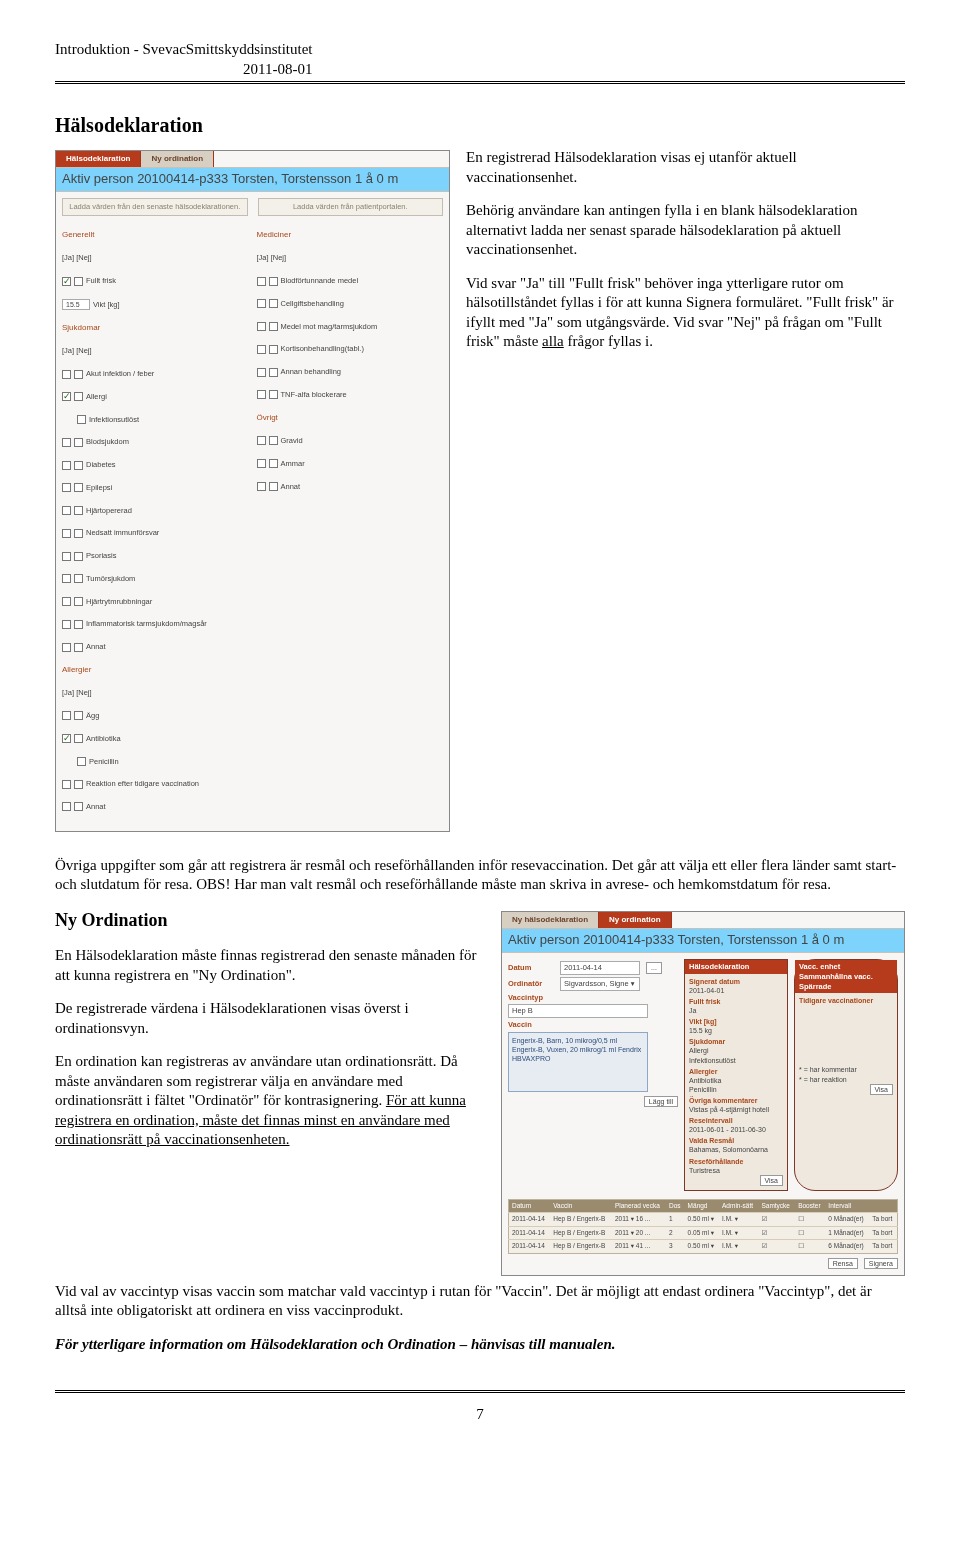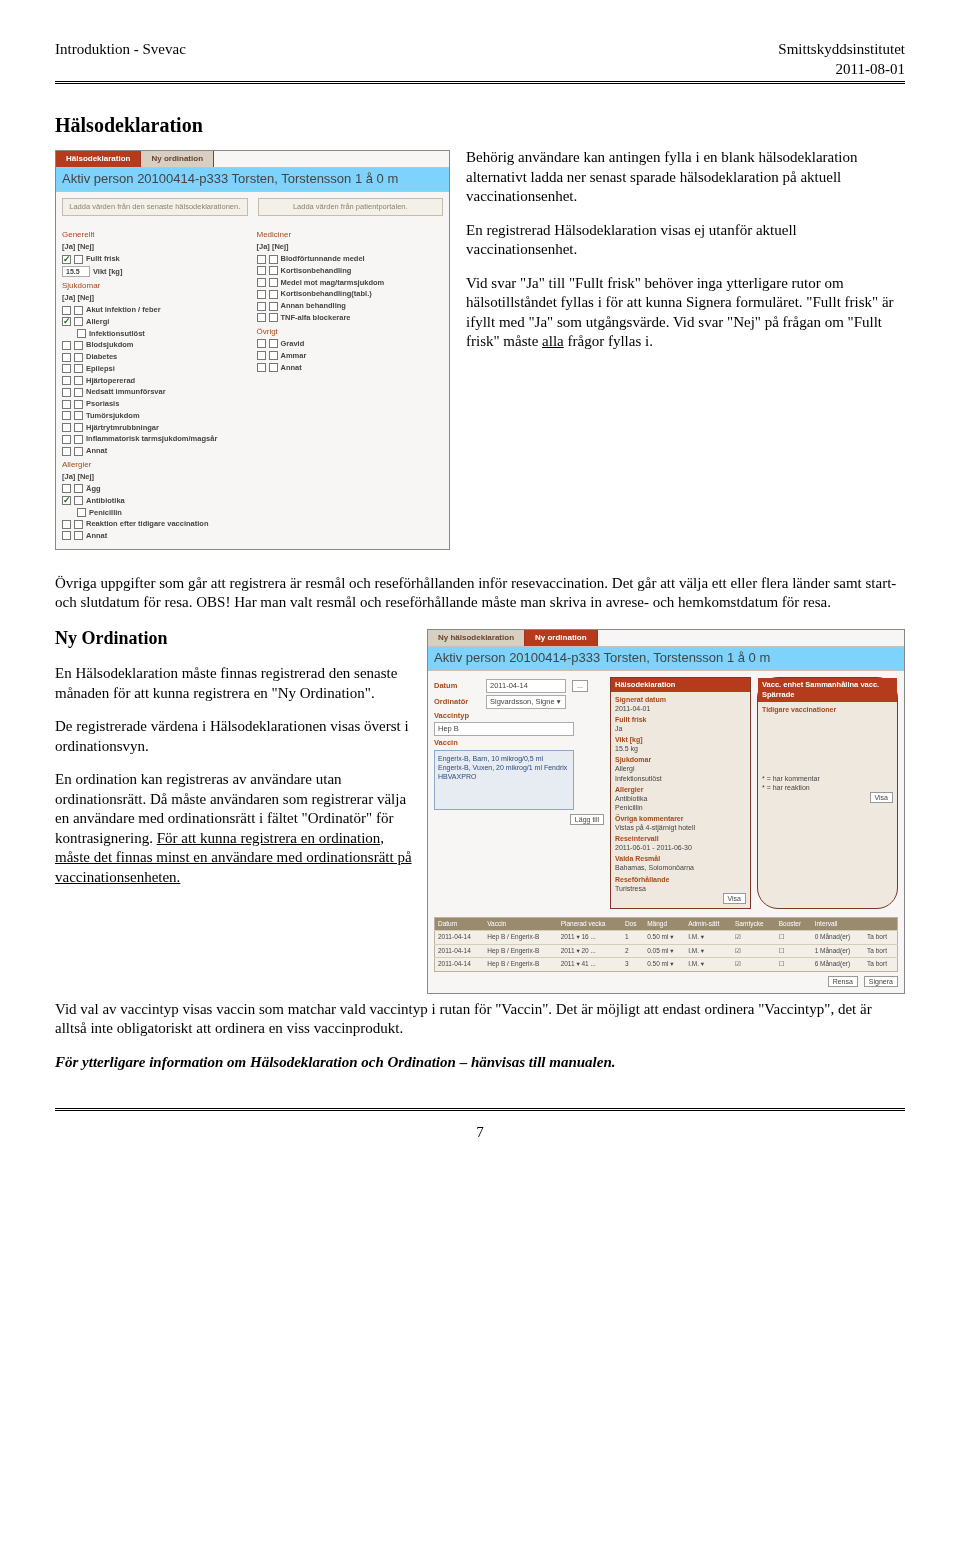--- a/index.html
+++ b/index.html
@@ -8,21 +8,20 @@
     font-size: 15px;
     color: #000;
     background: #fff;
     width: 960px;
     margin: 0 auto;
     padding: 40px 55px 30px 55px;
     line-height: 1.3;
   }
   .header-row {
     display: flex;
-    justify-content: space-between;
     font-size: 15px;
     margin-bottom: 0;
   }
   .header-right { text-align: right; }
   .double-rule {
     border: none;
     border-top: 3px double #000;
     margin: 2px 0 28px 0;
     height: 3px;
   }
@@ -100,37 +99,37 @@
     color:#8c8370;
   }
   .faux-cols { display:flex; padding:4px 6px 6px 6px; gap:8px; }
   .faux-col { flex:1; }
   .faux-h {
     font-weight:normal;
     color:#a8481b;
     font-size:8px;
     margin:4px 0 2px 0;
   }
-  .faux-row { display:flex; align-items:center; gap:3px; margin:2px 0; font-size:7.5px;font-weight:bold; }
+  .faux-row { display:flex; align-items:center; gap:3px; margin:13px 0; font-size:7.5px; }
   .cb {
     width:9px; height:9px;
     border:1px solid #777; background:#fff;
     display:inline-block;
     position:relative;
   }
   .cb.checked::after {
     content:"✓"; position:absolute; top:-2px; left:0; font-size:9px; color:#1a6b12;
   }
   .faux-edit {
     border:1px solid #aaa; background:#fff; padding:0 3px; font-size:7px;
     display:inline-block; min-width:28px;
   }
 
   
-  .faux2 { width: 478px; }
+  .faux2 { width: 404px; }
   .faux2 .faux-body { padding:6px; }
   .faux2-row { display:flex; align-items:center; gap:6px; margin:2px 0; font-size:7.5px;}
   .faux2-lbl { width:46px; font-weight:bold; color:#a8481b; }
   .faux2-inp { border:1px solid #aaa; background:#fff; padding:1px 3px; min-width:80px; font-size:7.5px;}
   .panel {
     border:1px solid #7e3725; background:#efe8de; flex:1; padding:4px; font-size:7px;
   }
   .panel h5 {
     background:#b63a1c; color:#fff; margin:-4px -4px 3px -4px; padding:2px 4px;
     font-size:7.5px; font-weight:bold;
@@ -297,21 +296,21 @@
         <div class="faux-h">Mediciner</div>
         <div class="faux-row">[Ja]  [Nej]</div>
         <div class="faux-row">
             <span class="cb"></span>
             <span class="cb"></span>
             <span>Blodförtunnande medel</span>
           </div>
         <div class="faux-row">
             <span class="cb"></span>
             <span class="cb"></span>
-            <span>Kortisonbehandling</span>
+            <span>Cellgiftsbehandling</span>
           </div>
         <div class="faux-row">
             <span class="cb"></span>
             <span class="cb"></span>
             <span>Medel mot mag/tarmsjukdom</span>
           </div>
         <div class="faux-row">
             <span class="cb"></span>
             <span class="cb"></span>
             <span>Kortisonbehandling(tabl.)</span>
@@ -341,22 +340,22 @@
         <div class="faux-row">
             <span class="cb"></span>
             <span class="cb"></span>
             <span>Annat</span>
           </div>
       </div>
     </div>
   </div>
 
   <div class="hero-text">
+    <p>En registrerad Hälsodeklaration visas ej utanför aktuell vaccinationsenhet.</p>
     <p>Behörig användare kan antingen fylla i en blank hälsodeklaration alternativt ladda ner senast sparade hälsodeklaration på aktuell vaccinationsenhet.</p>
-    <p>En registrerad Hälsodeklaration visas ej utanför aktuell vaccinationsenhet.</p>
     <p>
       <span>Vid svar "Ja" till "Fullt frisk" behöver inga ytterligare rutor om hälsotillståndet fyllas i för att kunna Signera formuläret. "Fullt frisk" är ifyllt med "Ja" som utgångsvärde. Vid svar "Nej" på frågan om "Fullt frisk" måste </span><span class="underline">alla</span><span> frågor fyllas i.</span>
     </p>
   </div>
 </div>
 
 <p class="body-p">Övriga uppgifter som går att registrera är resmål och reseförhållanden inför resevaccination. Det går att välja ett eller flera länder samt start- och slutdatum för resa. OBS! Har man valt resmål och reseförhållande måste man skriva in avrese- och hemkomstdatum för resa.</p>
 
 <div class="ordination-block">
 

